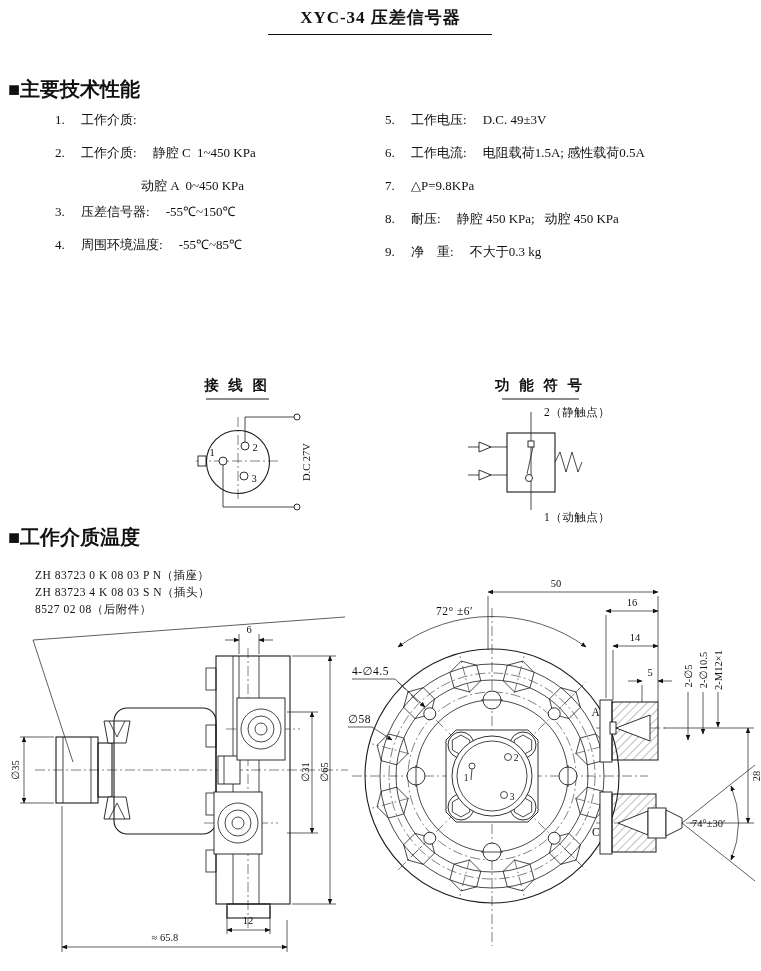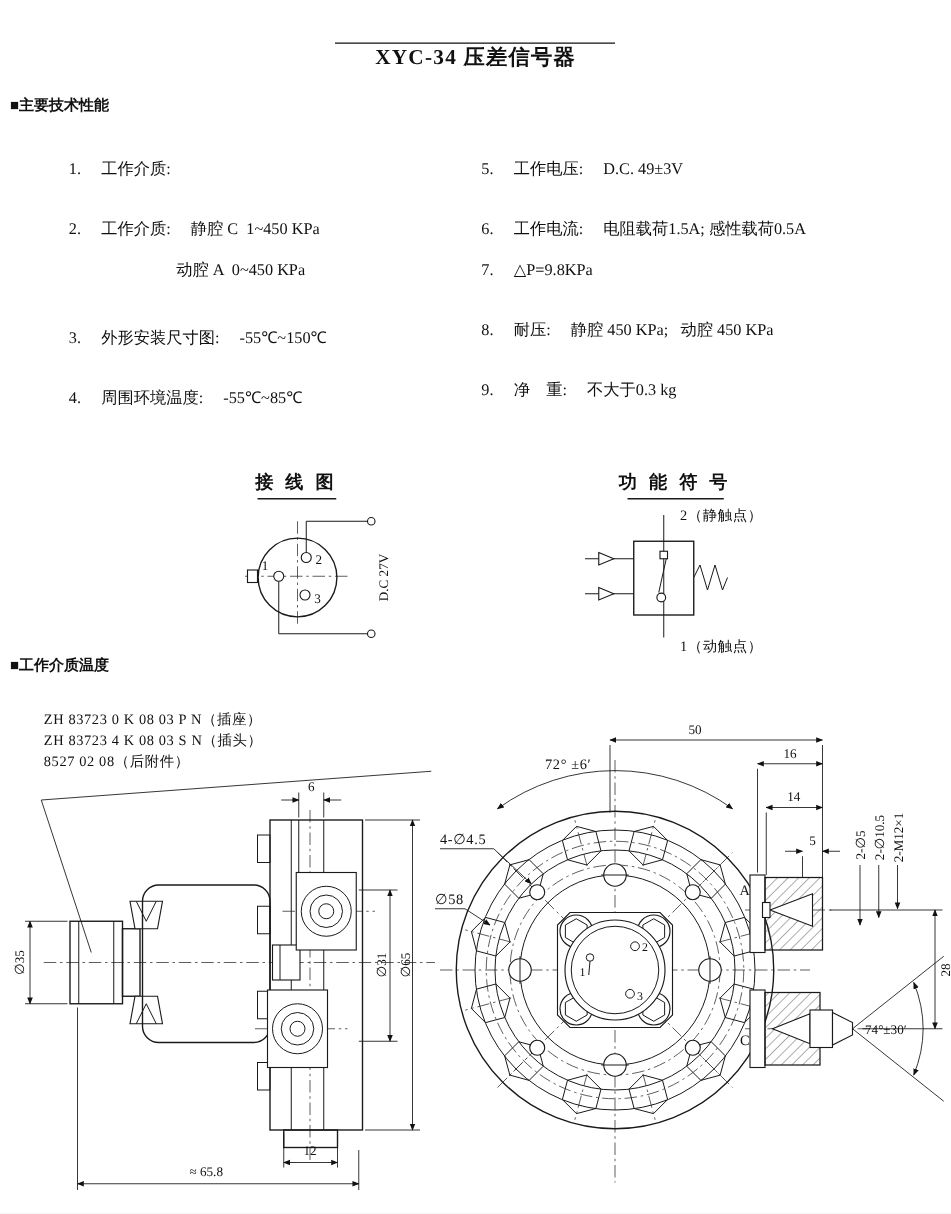--- a/index.html
+++ b/index.html
@@ -1,31 +1,31 @@
 <!DOCTYPE html>
 <html><head>
 <meta charset="utf-8">
 <style>
   html,body{margin:0;padding:0;background:#e8e8e8;}
   #page{position:relative;width:761px;height:971px;background:#ffffff;
         font-family:"Liberation Serif",serif;color:#111;overflow:hidden;}
   .abs{position:absolute;}
-  #doc-title{left:0;right:0;top:6px;text-align:center;font-size:17px;font-weight:bold;letter-spacing:1px;margin-top:28px;}
+  #doc-title{left:0;right:0;top:6px;text-align:center;font-size:17px;font-weight:bold;letter-spacing:1px;}
   #title-rule{left:268px;top:34px;width:224px;border-top:1.5px solid #111;}
-  .sec-head{left:8px;font-size:12px;font-weight:bold;}
+  .sec-head{left:8px;font-size:20px;font-weight:bold;}
   #spec-head{top:76px;}
   #outline-head{top:524px;}
   .speccol{position:absolute;font-size:13px;line-height:16px;}
   #spec-left{left:55px;top:112px;width:330px;}
   #spec-right{left:385px;top:112px;width:372px;}
   .srow{display:flex;align-items:baseline;margin-bottom:17px;}
   .sno{width:26px;flex:none;}
-  .slab{margin-right:16px;white-space:pre;margin-top:15px;}
+  .slab{margin-right:16px;white-space:pre;}
   .sval{white-space:pre;}
-  .sline2{padding-left:86px;margin-bottom:23px;white-space:pre;}
+  .sline2{padding-left:86px;margin-bottom:10px;white-space:pre;}
   svg{position:absolute;left:0;}
   .ol{fill:none;stroke:#1a1a1a;stroke-width:1.1;}
   .tn{fill:none;stroke:#1a1a1a;stroke-width:0.8;}
   .wh{fill:#fff;stroke:#1a1a1a;stroke-width:0.9;}
   .cl{fill:none;stroke:#3a3a3a;stroke-width:0.65;stroke-dasharray:10 3 2 3;}
   .dm{fill:none;stroke:#1a1a1a;stroke-width:0.7;}
   text{fill:#111;}
   .dim{font:10.5px "Liberation Serif",serif;}
   .lbl{font:11.5px "Liberation Serif",serif;letter-spacing:0.5px;}
   .hd{font:bold 14.5px "Liberation Serif",serif;letter-spacing:3px;}
@@ -47,21 +47,21 @@
       <span class="slab">工作介质:</span>
     </div>
     <div class="srow">
       <span class="sno">2.</span>
       <span class="slab">工作介质:</span>
       <span class="sval">静腔 C  1~450 KPa</span>
     </div>
     <div class="sline2">动腔 A  0~450 KPa</div>
     <div class="srow">
       <span class="sno">3.</span>
-      <span class="slab">外形安装尺寸图:</span>
+      <span class="slab">压差信号器:</span>
       <span class="sval">-55℃~150℃</span>
     </div>
     <div class="srow">
       <span class="sno">4.</span>
       <span class="slab">周围环境温度:</span>
       <span class="sval">-55℃~85℃</span>
     </div>
   </div>
 
   <div class="speccol" id="spec-right">

